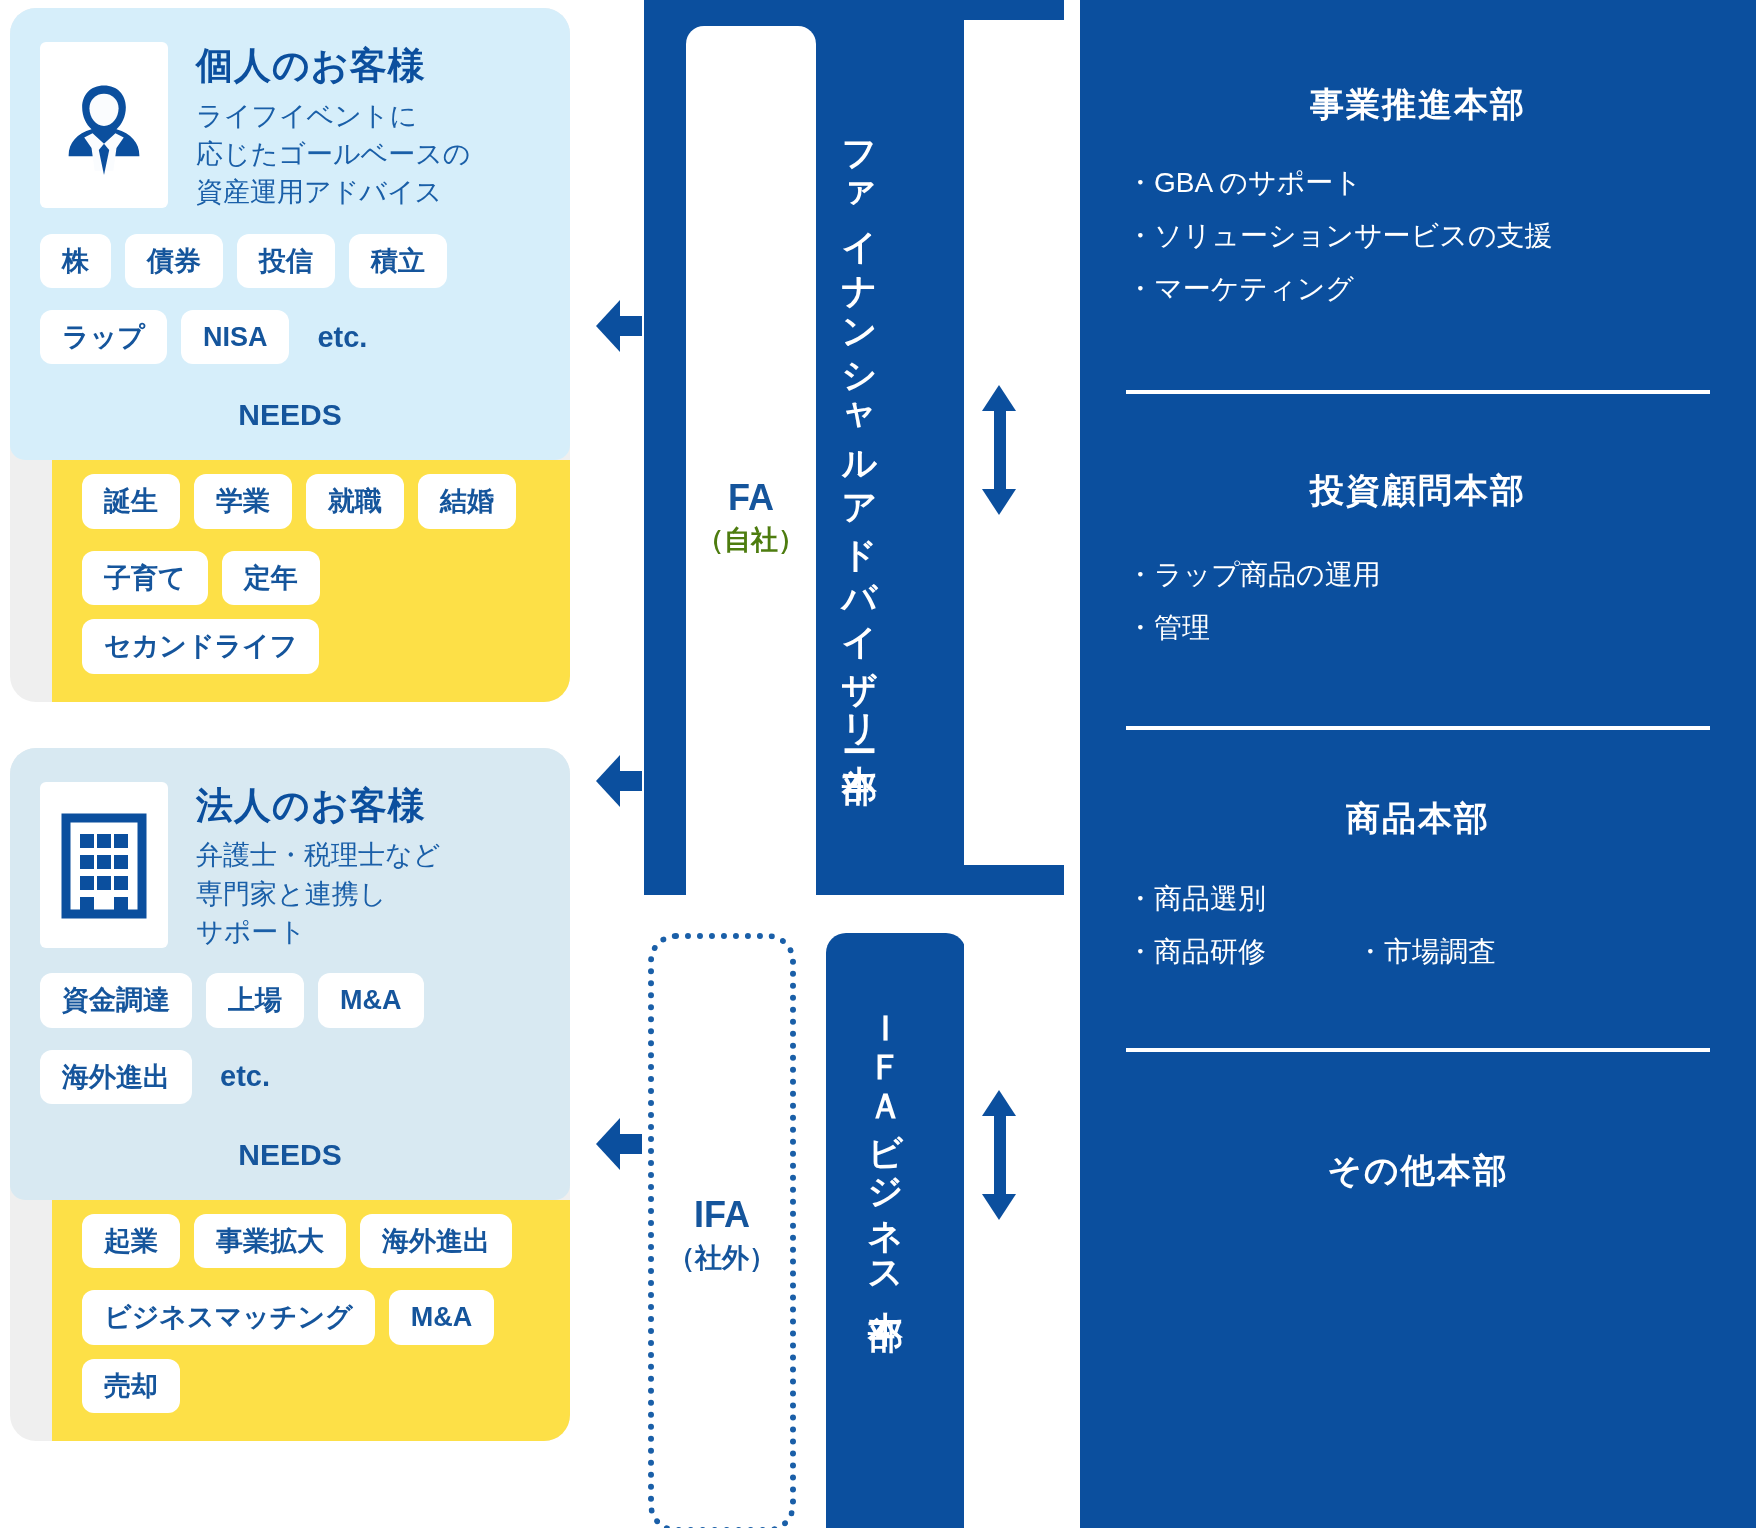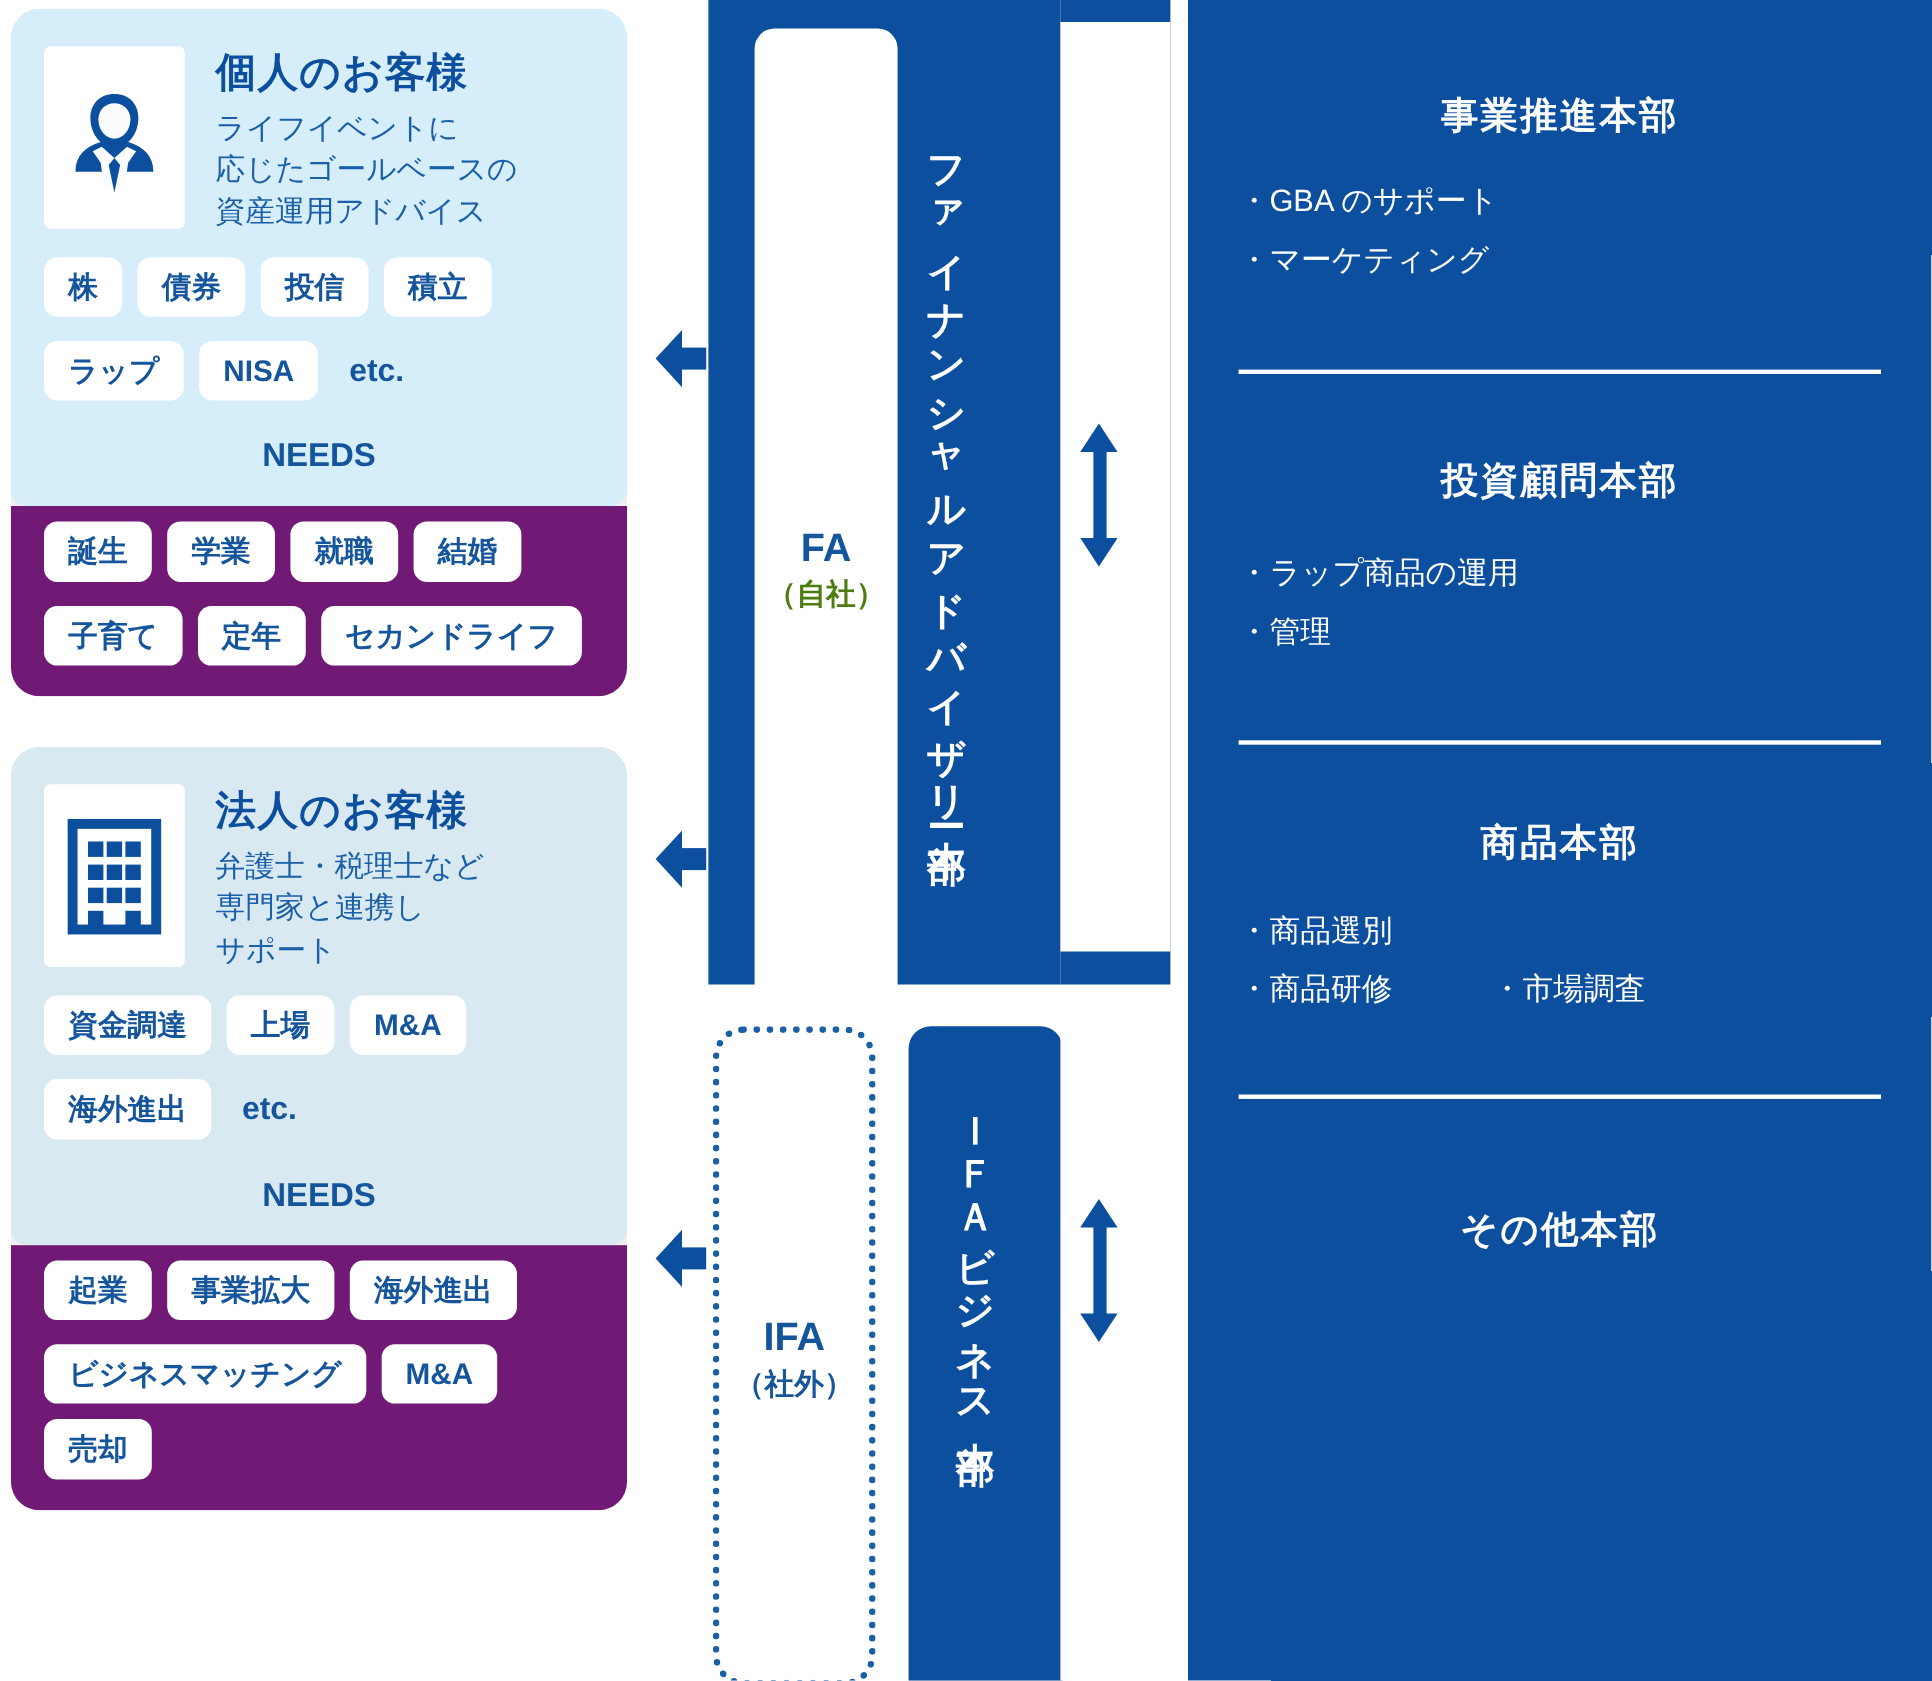--- a/index.html
+++ b/index.html
@@ -89,22 +89,23 @@
   }
   .etc {
     font-size: 29px;
     font-weight: bold;
     color: #15559c;
     padding-left: 14px;
     white-space: nowrap;
   }
 
   .needs-band {
-    background: #701a75;
+    background: #fde047;
     padding: 6px 30px 28px 30px;
+    margin-left: 42px;
   }
   .needs-title {
     text-align: center;
     font-size: 30px;
     font-weight: bold;
     color: #15559c;
     padding: 12px 0 2px 0;
   }
 
   .fa-panel {
@@ -464,20 +465,21 @@
       <div class="bar"></div>
       <div class="down"></div>
   </div>
 
   <div class="right-panel">
 
     <div class="rp-section" style="padding-top:92px;">
       <div class="rp-title">事業推進本部</div>
       <div class="rp-bullets">
         <div class="rp-bullet">・GBA のサポート</div>
+        <div class="rp-bullet">・ソリューションサービスの支援</div>
         <div class="rp-bullet">・マーケティング</div>
       </div>
     </div>
 
     <div class="rp-divider" style="margin-top:74px;"></div>
 
     <div class="rp-section" style="padding-top:74px;">
       <div class="rp-title">投資顧問本部</div>
       <div class="rp-bullets" style="margin-top:34px;">
         <div class="rp-bullet">・ラップ商品の運用</div>

